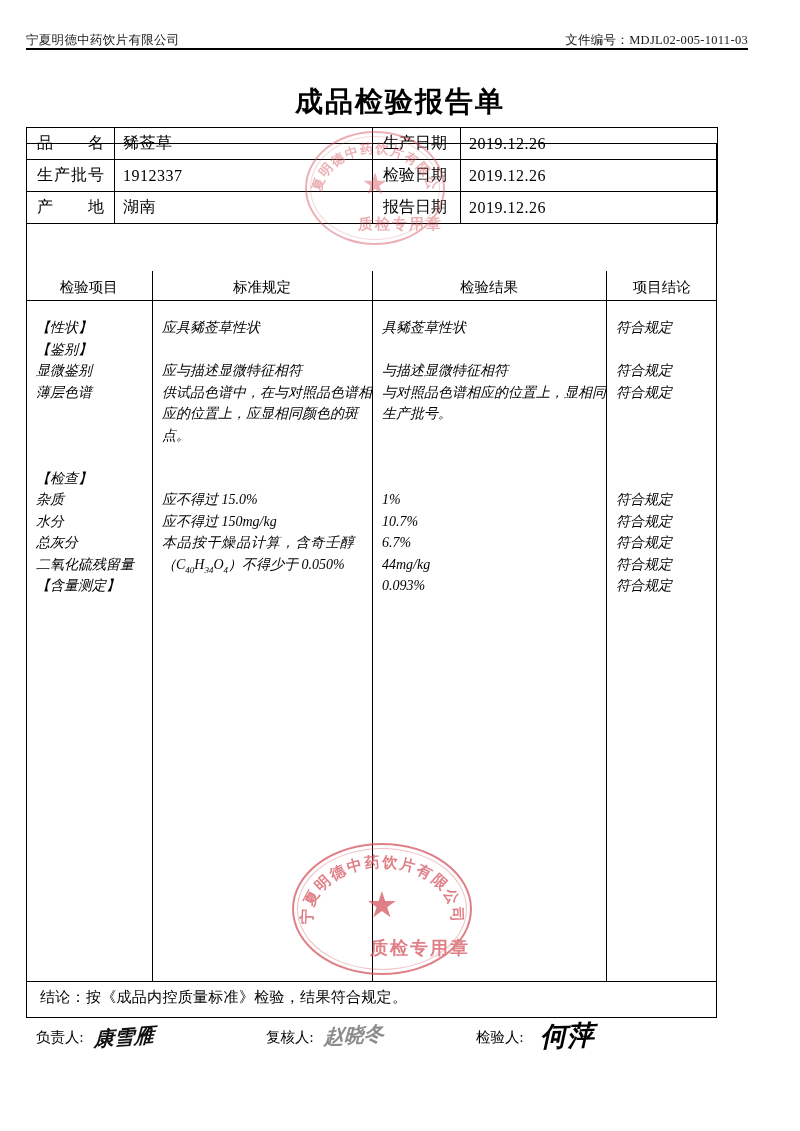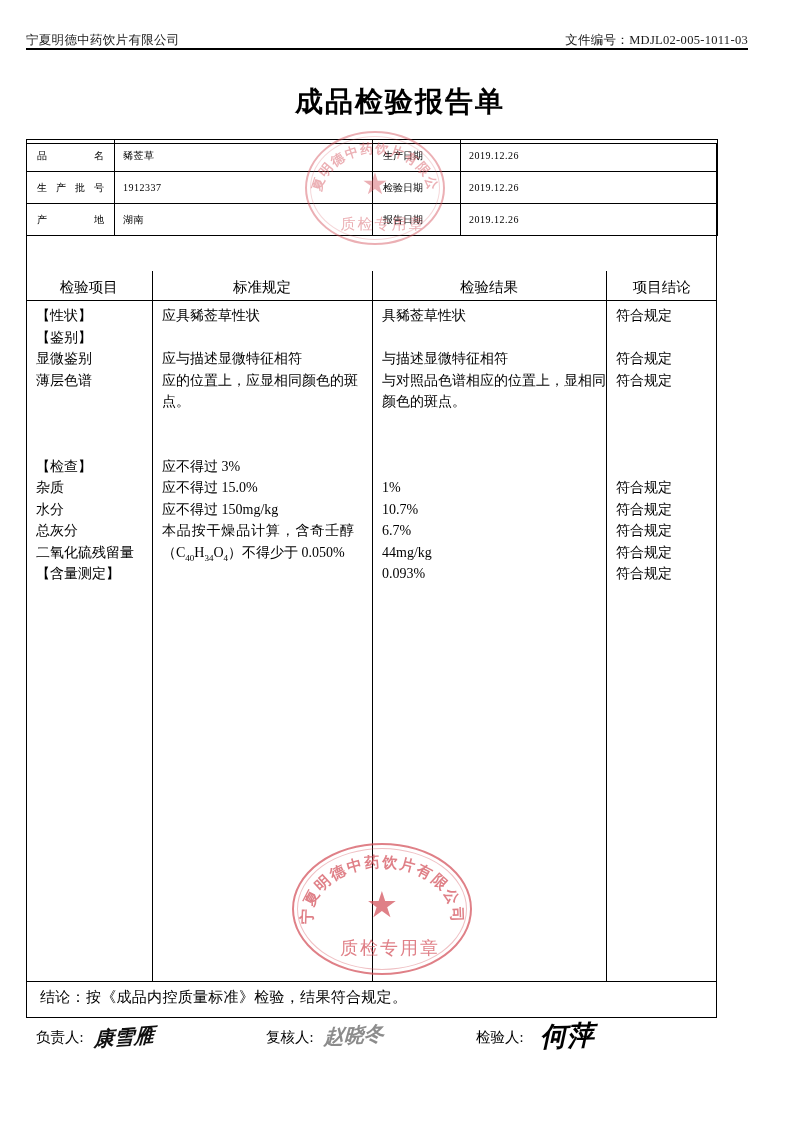--- a/index.html
+++ b/index.html
@@ -70,25 +70,25 @@
     width: 691px;
     height: 875px;
     border: 1px solid #000;
     box-sizing: border-box;
   }
 
   
   .info-grid {
     position: absolute;
     left: 26px;
-    top: 132px;
+    top: 120px;
     width: 691px;
     border-collapse: collapse;
     table-layout: fixed;
-    font-size: 10px;
+    font-size: 16px;
   }
   .info-grid td {
     border: 1px solid #000;
     height: 32px;
     padding: 0 8px;
     vertical-align: middle;
     box-sizing: border-box;
   }
   .info-grid td.lbl {
     width: 88px;
@@ -170,23 +170,24 @@
     bottom: 0;
     width: 0;
     border-left: 1px solid #000;
   }
   .v1 { left: 126px; }
   .v2 { left: 346px; }
   .v3 { left: 580px; }
 
   .col {
     position: absolute;
-    top: 4px;
+    top: 16px;
     font-size: 14px;
     line-height: 21.5px;
+    font-style: italic;
   }
   .col-item   { left: 10px;  width: 118px; }
   .col-spec   { left: 136px; width: 206px; }
   .col-result { left: 356px; width: 222px; }
   .col-concl  { left: 590px; width: 118px; text-align: left; }
 
   .col .line { white-space: nowrap; }
   .col .line.spacer { visibility: hidden; }
   .bracket { letter-spacing: 0; }
 
@@ -282,26 +283,26 @@
     height: 100%;
   }
   .seal .arc text,
   .seal .bottom-text {
     fill: #d4505a;
     font-family: "DejaVu Serif", "Liberation Serif", serif;
     font-weight: bold;
   }
   .seal .bottom-label {
     position: absolute;
-    left: 8px;
+    left: 0;
     bottom: 12%;
     width: 100%;
-    text-align: center;
+    text-align: right;
     color: #d4505a;
-    font-weight: normal;
+    font-weight: bold;
     font-family: "DejaVu Serif", "Liberation Serif", serif;
     letter-spacing: 2px;
   }
 
   
   #seal-top {
     left: 305px;
     top: 124px;
     width: 136px;
     height: 110px;
@@ -397,37 +398,37 @@
       <div class="line">水分</div>
       <div class="line">总灰分</div>
       <div class="line">二氧化硫残留量</div>
       <div class="line bracket">【含量测定】</div>
     </div>
 
     <div class="col col-spec">
       <div class="line">应具豨莶草性状</div>
       <div class="line spacer">&nbsp;</div>
       <div class="line">应与描述显微特征相符</div>
+      <div class="line">供试品色谱中，在与对照品色谱相</div>
       <div class="line">应的位置上，应显相同颜色的斑</div>
       <div class="line">点。</div>
       <div class="line spacer">&nbsp;</div>
       <div class="line spacer">&nbsp;</div>
-      <div class="line">应不得过 3%</div>
       <div class="line">应不得过 15.0%</div>
       <div class="line">应不得过 150mg/kg</div>
       <div class="line"><span class="just">本品按干燥品计算，含奇壬醇</span></div>
       <div class="line"><span><span>（C</span><span class="sub">40</span><span>H</span><span class="sub">34</span><span>O</span><span class="sub">4</span><span>）不得少于 0.050%</span></span></div>
     </div>
 
     <div class="col col-result">
       <div class="line">具豨莶草性状</div>
       <div class="line spacer">&nbsp;</div>
       <div class="line">与描述显微特征相符</div>
       <div class="line">与对照品色谱相应的位置上，显相同</div>
-      <div class="line">颜色的斑点。</div>
+      <div class="line">生产批号。</div>
       <div class="line spacer">&nbsp;</div>
       <div class="line spacer">&nbsp;</div>
       <div class="line spacer">&nbsp;</div>
       <div class="line">1%</div>
       <div class="line">10.7%</div>
       <div class="line">6.7%</div>
       <div class="line">44mg/kg</div>
       <div class="line">0.093%</div>
     </div>
 

